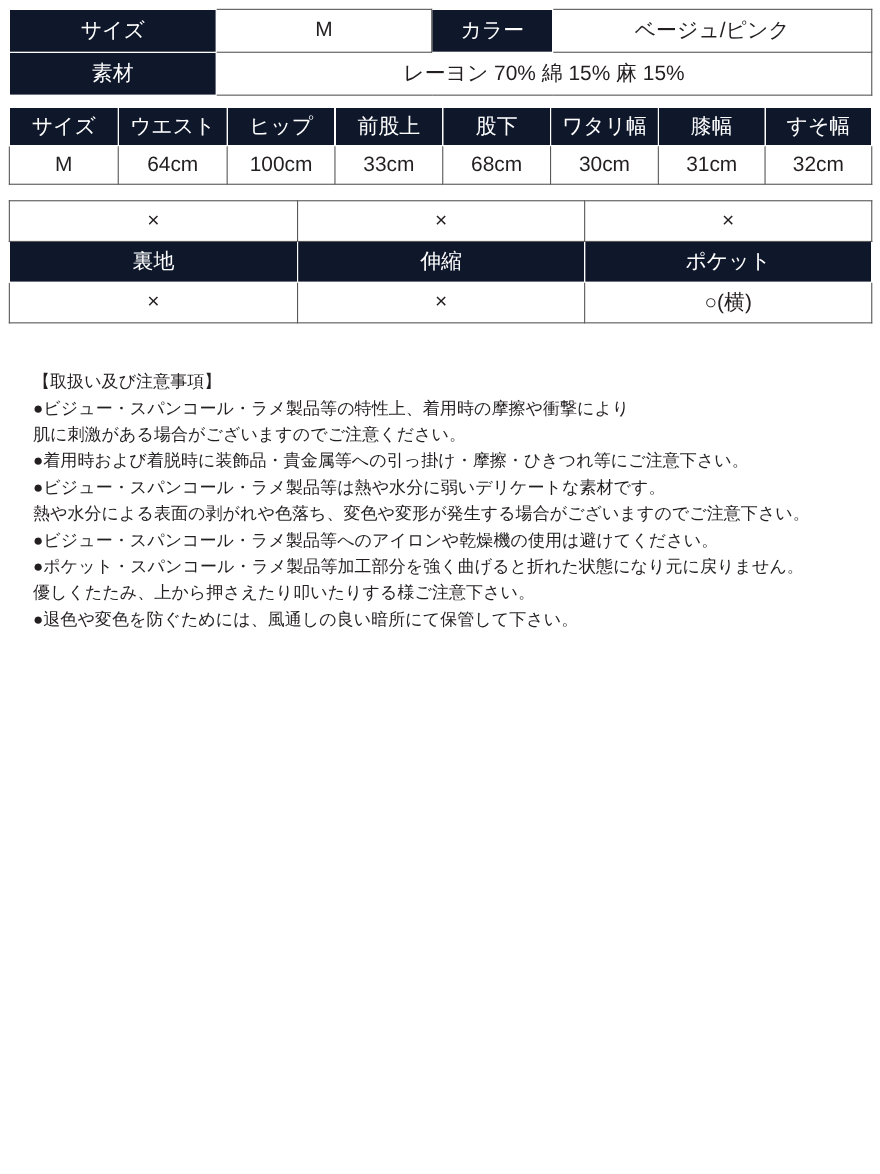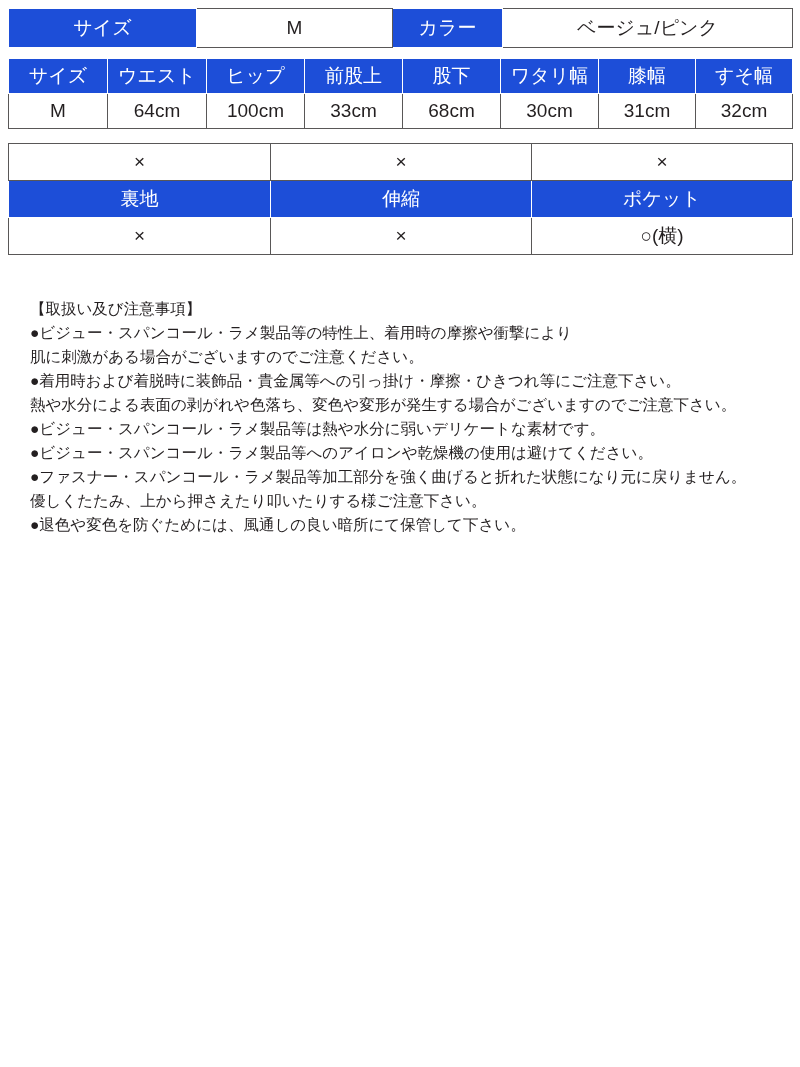--- a/index.html
+++ b/index.html
@@ -31,21 +31,21 @@
     text-align: center;
     vertical-align: middle;
     font-size: 19px;
     color: #231f20;
     padding: 0;
     height: 36px;
     white-space: nowrap;
     overflow: hidden;
   }
   .hd {
-    background: #1d4ed8;
+    background: #0f172a;
     color: #ffffff;
     font-size: 19px;
   }
   .val {
     background: #ffffff;
     border: 1px solid #595757;
     font-size: 19px;
   }
   .gap-10 { height: 10px; }
   .gap-14 { height: 14px; }
@@ -80,20 +80,24 @@
       <col style="width:196px">
       <col style="width:110px">
       <col style="width:290px">
     </colgroup>
     <tbody>
       <tr>
         <td class="hd">サイズ</td>
         <td class="val">M</td>
         <td class="hd">カラー</td>
         <td class="val">ベージュ/ピンク</td>
+      </tr>
+      <tr>
+        <td class="hd">素材</td>
+        <td class="val" colspan="3">レーヨン 70% 綿 15% 麻 15%</td>
       </tr>
     </tbody>
   </table>
 
   <div class="gap-10"></div>
 
   <table class="t2">
     <colgroup>
       <col style="width:99px">
       <col style="width:99px">
@@ -153,21 +157,21 @@
         <td class="val">○(横)</td>
       </tr>
     </tbody>
   </table>
 
   <div class="notes">
     <p class="title">【取扱い及び注意事項】</p>
     <p>●ビジュー・スパンコール・ラメ製品等の特性上、着用時の摩擦や衝撃により</p>
     <p>肌に刺激がある場合がございますのでご注意ください。</p>
     <p>●着用時および着脱時に装飾品・貴金属等への引っ掛け・摩擦・ひきつれ等にご注意下さい。</p>
+    <p>●ビジュー・スパンコール・ラメ製品等は熱や水分に弱いデリケートな素材です。</p>
     <p>熱や水分による表面の剥がれや色落ち、変色や変形が発生する場合がございますのでご注意下さい。</p>
-    <p>●ビジュー・スパンコール・ラメ製品等は熱や水分に弱いデリケートな素材です。</p>
     <p>●ビジュー・スパンコール・ラメ製品等へのアイロンや乾燥機の使用は避けてください。</p>
-    <p>●ファスナー・スパンコール・ラメ製品等加工部分を強く曲げると折れた状態になり元に戻りません。</p>
+    <p>●ポケット・スパンコール・ラメ製品等加工部分を強く曲げると折れた状態になり元に戻りません。</p>
     <p>優しくたたみ、上から押さえたり叩いたりする様ご注意下さい。</p>
     <p>●退色や変色を防ぐためには、風通しの良い暗所にて保管して下さい。</p>
   </div>
 
 </div>
 
 </body></html>

